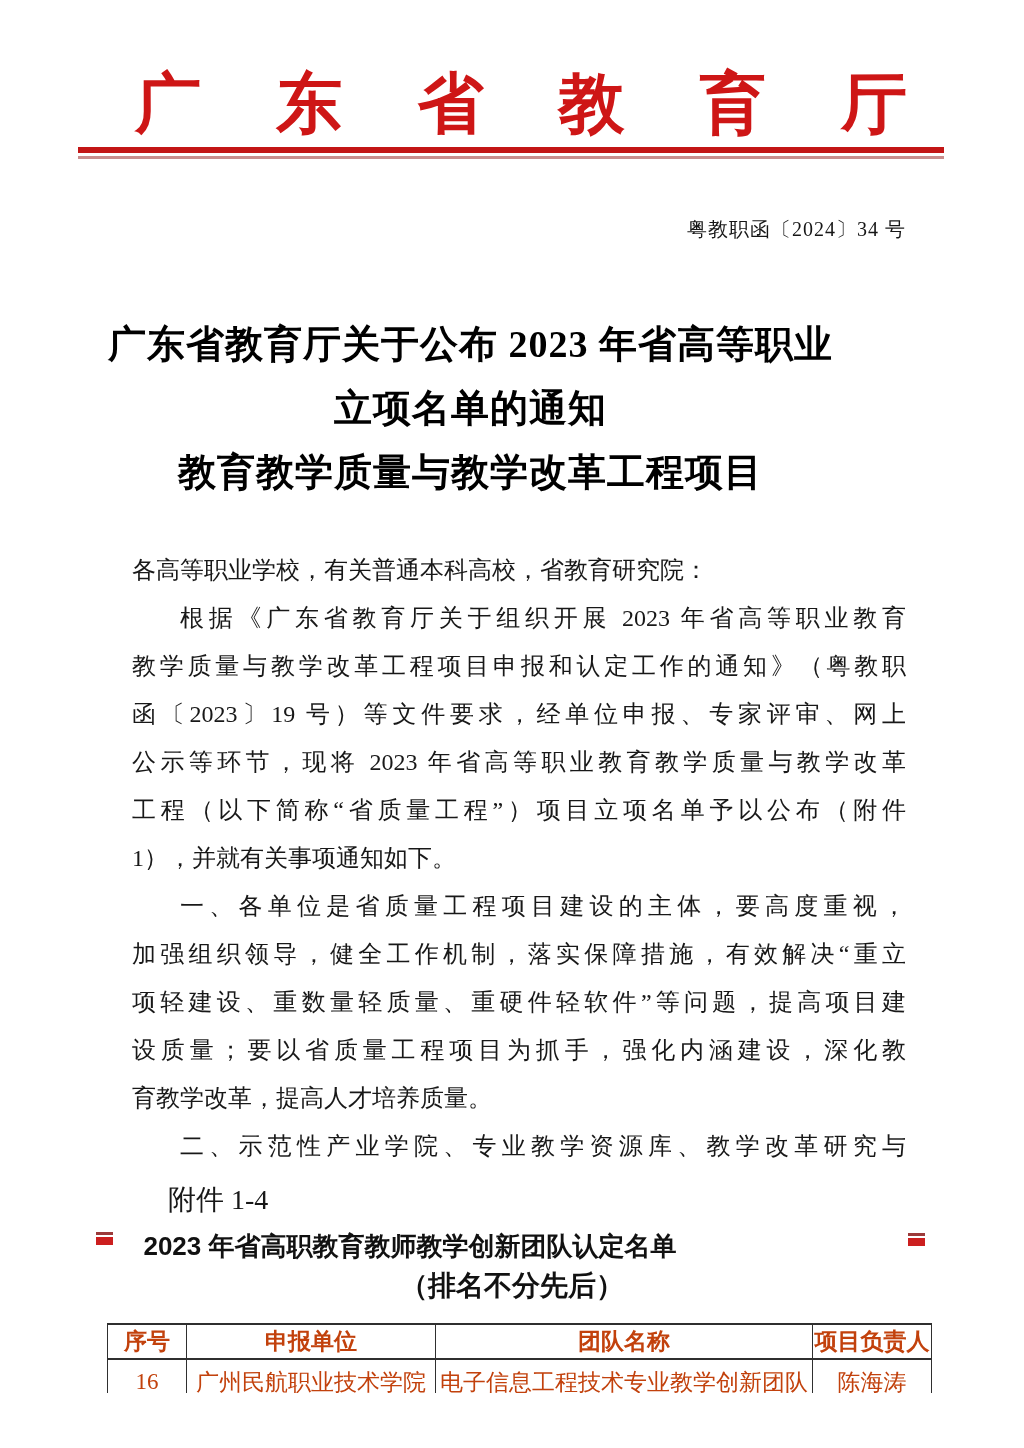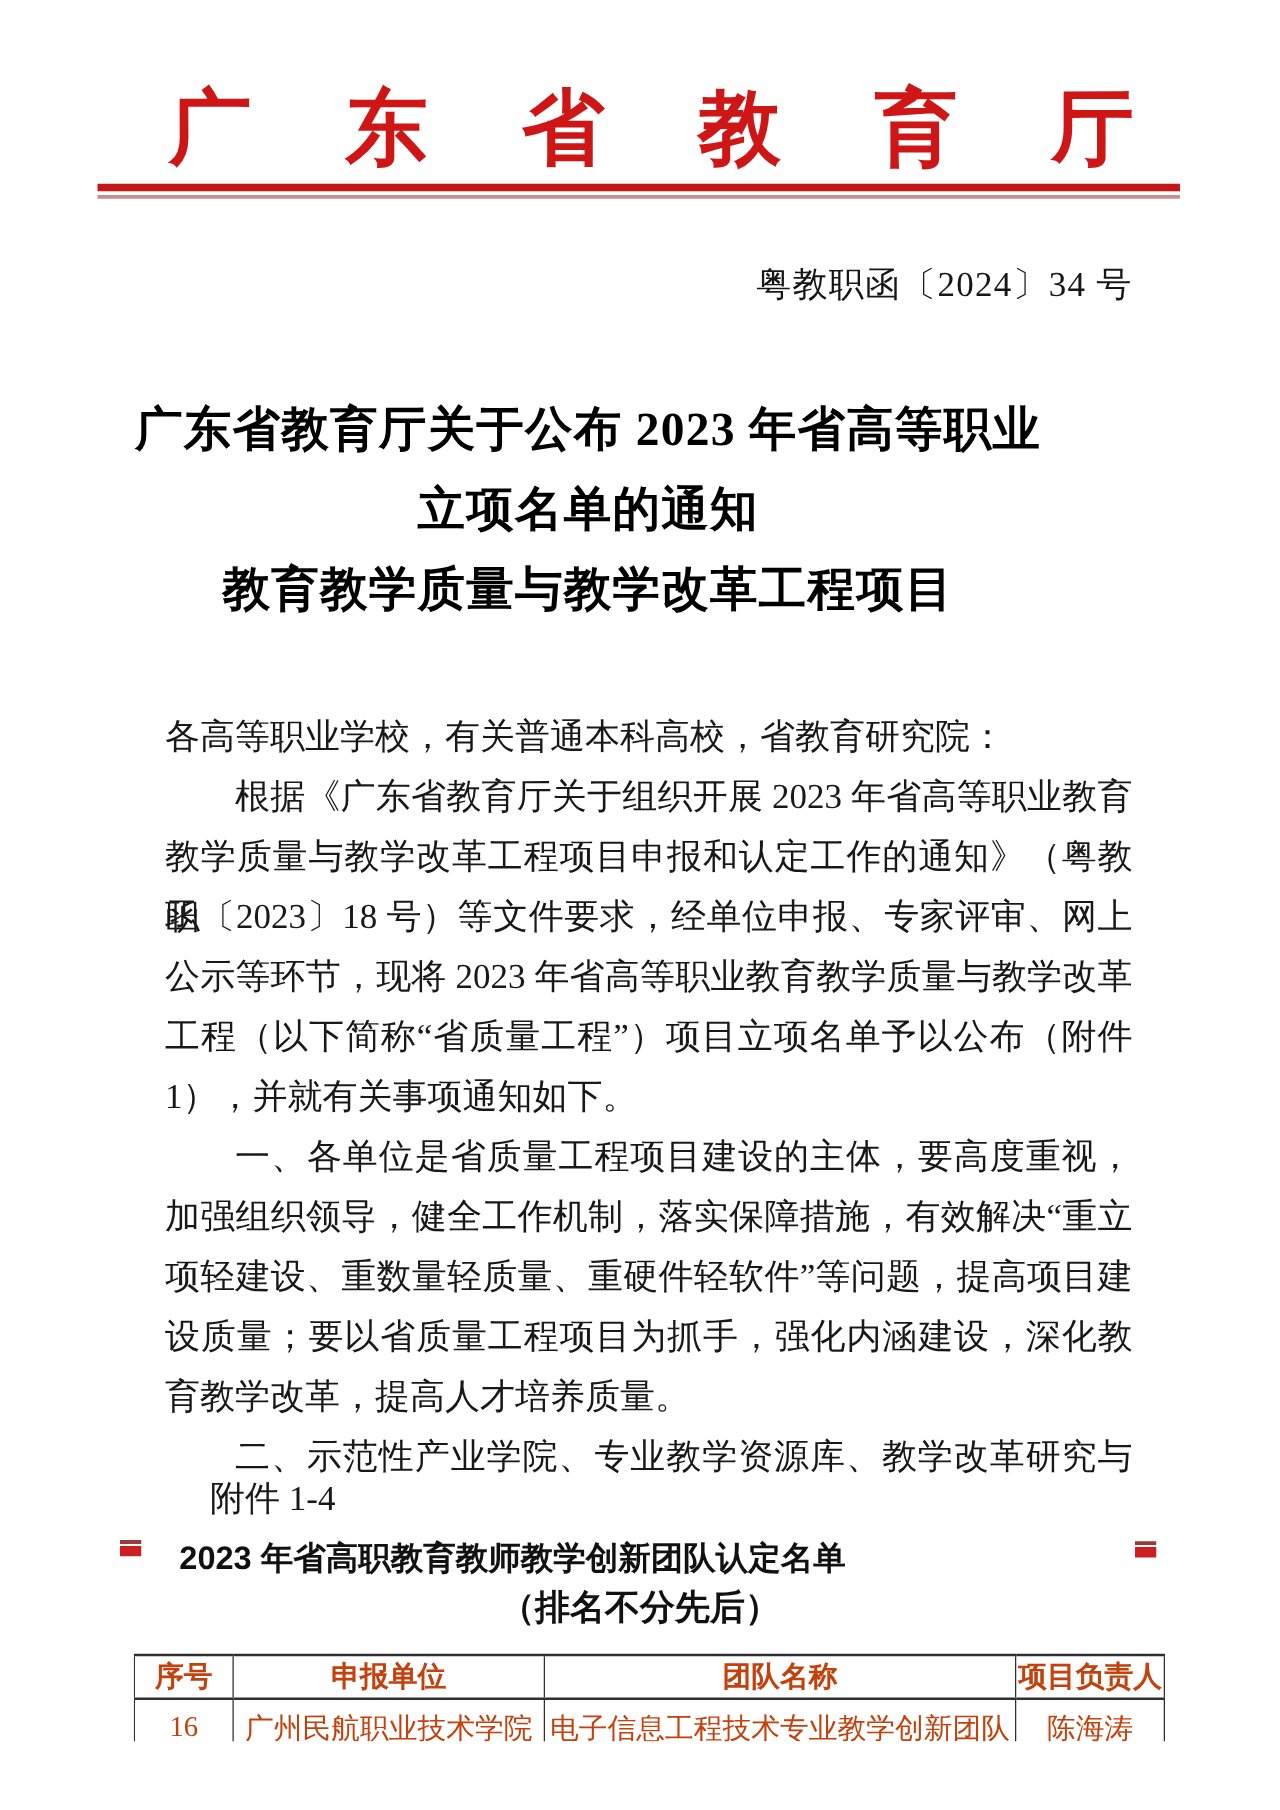--- a/index.html
+++ b/index.html
@@ -13,32 +13,32 @@
     position:absolute; left:135px; top:60px; width:772px; height:88px;
     display:flex; justify-content:space-between; align-items:center;
     font-weight:bold; font-size:66px; line-height:88px; color:#ce1616;
     font-family:"Liberation Serif","DejaVu Serif",serif;
   }
   .rule-thick { position:absolute; left:78px; top:147px; width:866px; height:6px; background:#c31616; }
   .rule-thin  { position:absolute; left:78px; top:156px; width:866px; height:3px; background:#c98d8d; }
 
   .doc-number {
     position:absolute; top:212px; right:118px;
-    font-size:28px; line-height:34px; color:#161616; letter-spacing:1px;
+    font-size:20px; line-height:34px; color:#161616; letter-spacing:1px;
   }
 
   .doc-title {
     position:absolute; left:0; top:312px; width:941px;
     text-align:center; font-weight:bold; font-size:38px; line-height:64px;
     color:#000; letter-spacing:1px;
   }
 
   .body-text {
-    position:absolute; left:132px; top:566px; width:774px;
-    font-size:28px; color:#181818;
+    position:absolute; left:132px; top:546px; width:774px;
+    font-size:24px; color:#181818;
   }
   .body-text .line { height:48px; line-height:48px; white-space:nowrap; }
   .body-text .line.j { text-align:justify; text-align-last:justify; white-space:normal; }
   .body-text .line.indent { text-indent:2em; }
 
   .attachment-label {
     position:absolute; left:168px; top:1185px;
     font-size:28px; line-height:30px; color:#181818;text-align:center;
   }
 
@@ -105,21 +105,21 @@
   <div class="doc-title">
     <div>广东省教育厅关于公布 2023 年省高等职业</div>
     <div>立项名单的通知</div>
     <div>教育教学质量与教学改革工程项目</div>
   </div>
 
   <div class="body-text">
     <div class="line">各高等职业学校，有关普通本科高校，省教育研究院：</div>
     <div class="line j indent">根据《广东省教育厅关于组织开展 2023 年省高等职业教育</div>
     <div class="line j">教学质量与教学改革工程项目申报和认定工作的通知》（粤教职</div>
-    <div class="line j">函〔2023〕18 号）等文件要求，经单位申报、专家评审、网上</div>
+    <div class="line j">函〔2023〕19 号）等文件要求，经单位申报、专家评审、网上</div>
     <div class="line j">公示等环节，现将 2023 年省高等职业教育教学质量与教学改革</div>
     <div class="line j">工程（以下简称“省质量工程”）项目立项名单予以公布（附件</div>
     <div class="line">1），并就有关事项通知如下。</div>
     <div class="line j indent">一、各单位是省质量工程项目建设的主体，要高度重视，</div>
     <div class="line j">加强组织领导，健全工作机制，落实保障措施，有效解决“重立</div>
     <div class="line j">项轻建设、重数量轻质量、重硬件轻软件”等问题，提高项目建</div>
     <div class="line j">设质量；要以省质量工程项目为抓手，强化内涵建设，深化教</div>
     <div class="line">育教学改革，提高人才培养质量。</div>
     <div class="line j indent">二、示范性产业学院、专业教学资源库、教学改革研究与</div>
   </div>

